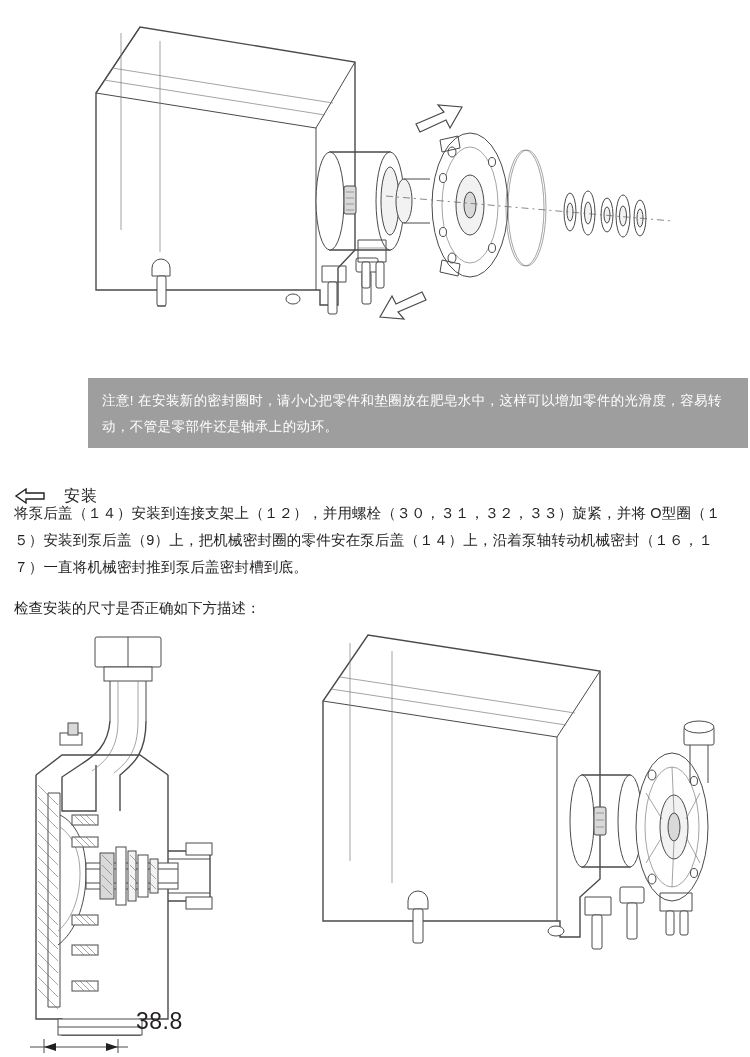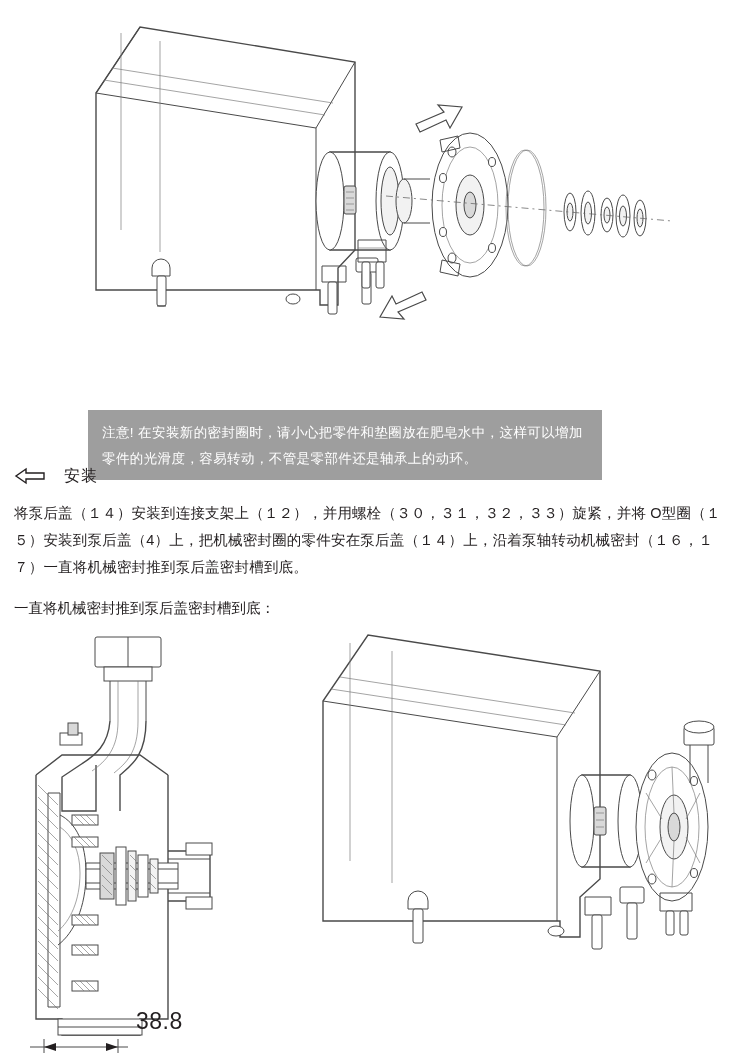--- a/index.html
+++ b/index.html
@@ -23,37 +23,36 @@
     top: 0;
     width: 750px;
     height: 360px;
   }
 
   
   .notice {
     position: absolute;
     left: 88px;
     top: 378px;
-    width: 514px;
+    width: 660px;
     height: 70px;
     background: #9e9e9e;
     color: #ffffff;
     font-size: 13.5px;
     line-height: 26px;
     padding: 10px 14px 0 14px;
     box-sizing: border-box;
     letter-spacing: 0.4px;
-    margin-top: 32px;
   }
 
   
   .section-head {
     position: absolute;
     left: 14px;
-    top: 462px;
+    top: 482px;
     width: 400px;
     height: 28px;
     display: flex;
     align-items: center;
     gap: 16px;
   }
   .arrow-left {
     width: 34px;
     height: 18px;
     flex: 0 0 auto;
@@ -197,25 +196,25 @@
 <div class="section-head">
   <span class="arrow-left">
     <svg width="34" height="18" viewBox="0 0 34 18">
       <path d="M12 2 L2 9 L12 16 L12 12 L30 12 L30 6 L12 6 Z" fill="none" stroke="#231f20" stroke-width="1.4"></path>
     </svg>
   </span>
   <span class="section-title">安装</span>
 </div>
 
 <div class="body-text">
-  <p>将泵后盖（１４）安装到连接支架上（１２），并用螺栓（３０，３１，３２，３３）旋紧，并将 O型圈（１５）安装到泵后盖（4）上，把机械密封圈的零件安在泵后盖（１４）上，沿着泵轴转动机械密封（１６，１７）一直将机械密封推到泵后盖密封槽到底。</p>
+  <p>将泵后盖（１４）安装到连接支架上（１２），并用螺栓（３０，３１，３２，３３）旋紧，并将 O型圈（１５）安装到泵后盖（9）上，把机械密封圈的零件安在泵后盖（１４）上，沿着泵轴转动机械密封（１６，１７）一直将机械密封推到泵后盖密封槽到底。</p>
 </div>
 
 <div class="body-text2">
-  <p>一直将机械密封推到泵后盖密封槽到底：</p>
+  <p>检查安装的尺寸是否正确如下方描述：</p>
 </div>
 
 <div class="fig-bottom">
   <svg width="750" height="442" viewBox="0 0 750 442">
 
     <g>
 
       <rect class="fillw" x="95" y="22" width="66" height="30" rx="2"></rect>
       <path class="ln" d="M128 22 L128 52"></path>
       <rect class="fillw" x="104" y="52" width="48" height="14"></rect>

